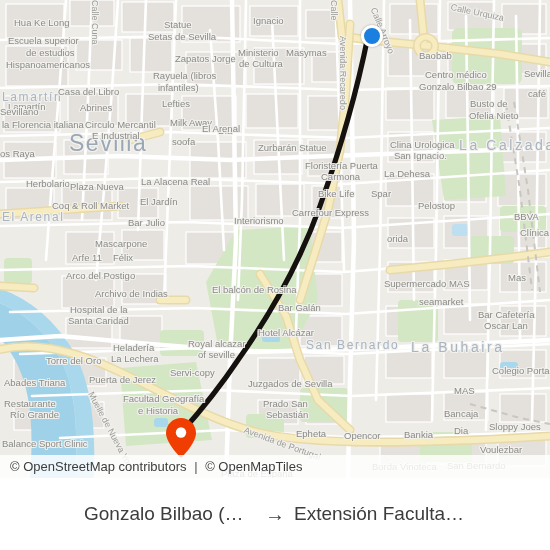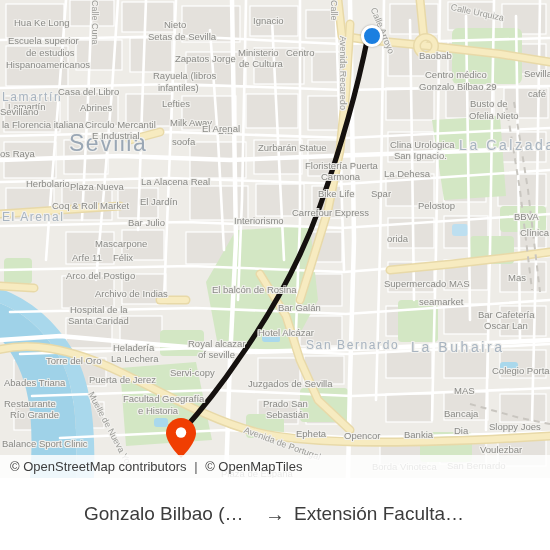--- a/index.html
+++ b/index.html
@@ -422,27 +422,27 @@
     <div class="lbl" style="left:278px; top:302px;">Bar Galán</div>
     <div class="lbl" style="left:258px; top:327px;">Hotel Alcázar</div>
     <div class="lbl" style="left:248px; top:378px;">Juzgados de Sevilla</div>
     <div class="lbl" style="left:263px; top:398px;">Prado San</div>
     <div class="lbl" style="left:266px; top:409px;">Sebastián</div>
     <div class="lbl" style="left:296px; top:428px;">Epheta</div>
 
     <div class="lbl" style="left:253px; top:15px;">Ignacio</div>
     <div class="lbl" style="left:238px; top:47px;">Ministerio</div>
     <div class="lbl" style="left:239px; top:58px;">de Cultura</div>
-    <div class="lbl" style="left:286px; top:47px;">Centro</div>
+    <div class="lbl" style="left:286px; top:47px;">Masymas</div>
     <div class="lbl" style="left:148px; top:31px;">Setas de Sevilla</div>
     <div class="lbl" style="left:175px; top:53px;">Zapatos Jorge</div>
     <div class="lbl" style="left:153px; top:70px;">Rayuela (libros</div>
     <div class="lbl" style="left:158px; top:82px;">infantiles)</div>
     <div class="lbl" style="left:162px; top:98px;">Lefties</div>
-    <div class="lbl" style="left:164px; top:19px;">Nieto</div>
+    <div class="lbl" style="left:164px; top:19px;">Statue</div>
     <div class="lbl" style="left:258px; top:142px;">Zurbarán Statue</div>
     <div class="lbl" style="left:305px; top:160px;">Floristería Puerta</div>
     <div class="lbl" style="left:321px; top:171px;">Carmona</div>
     <div class="lbl" style="left:318px; top:188px;">Bike Life</div>
     <div class="lbl" style="left:292px; top:207px;">Carrefour Express</div>
     <div class="lbl" style="left:234px; top:215px;">Interiorismo</div>
     <div class="lbl" style="left:371px; top:188px;">Spar</div>
     <div class="lbl" style="left:202px; top:123px;">El Arenal</div>
 
     <div class="lbl" style="left:419px; top:50px;">Baobab</div>

